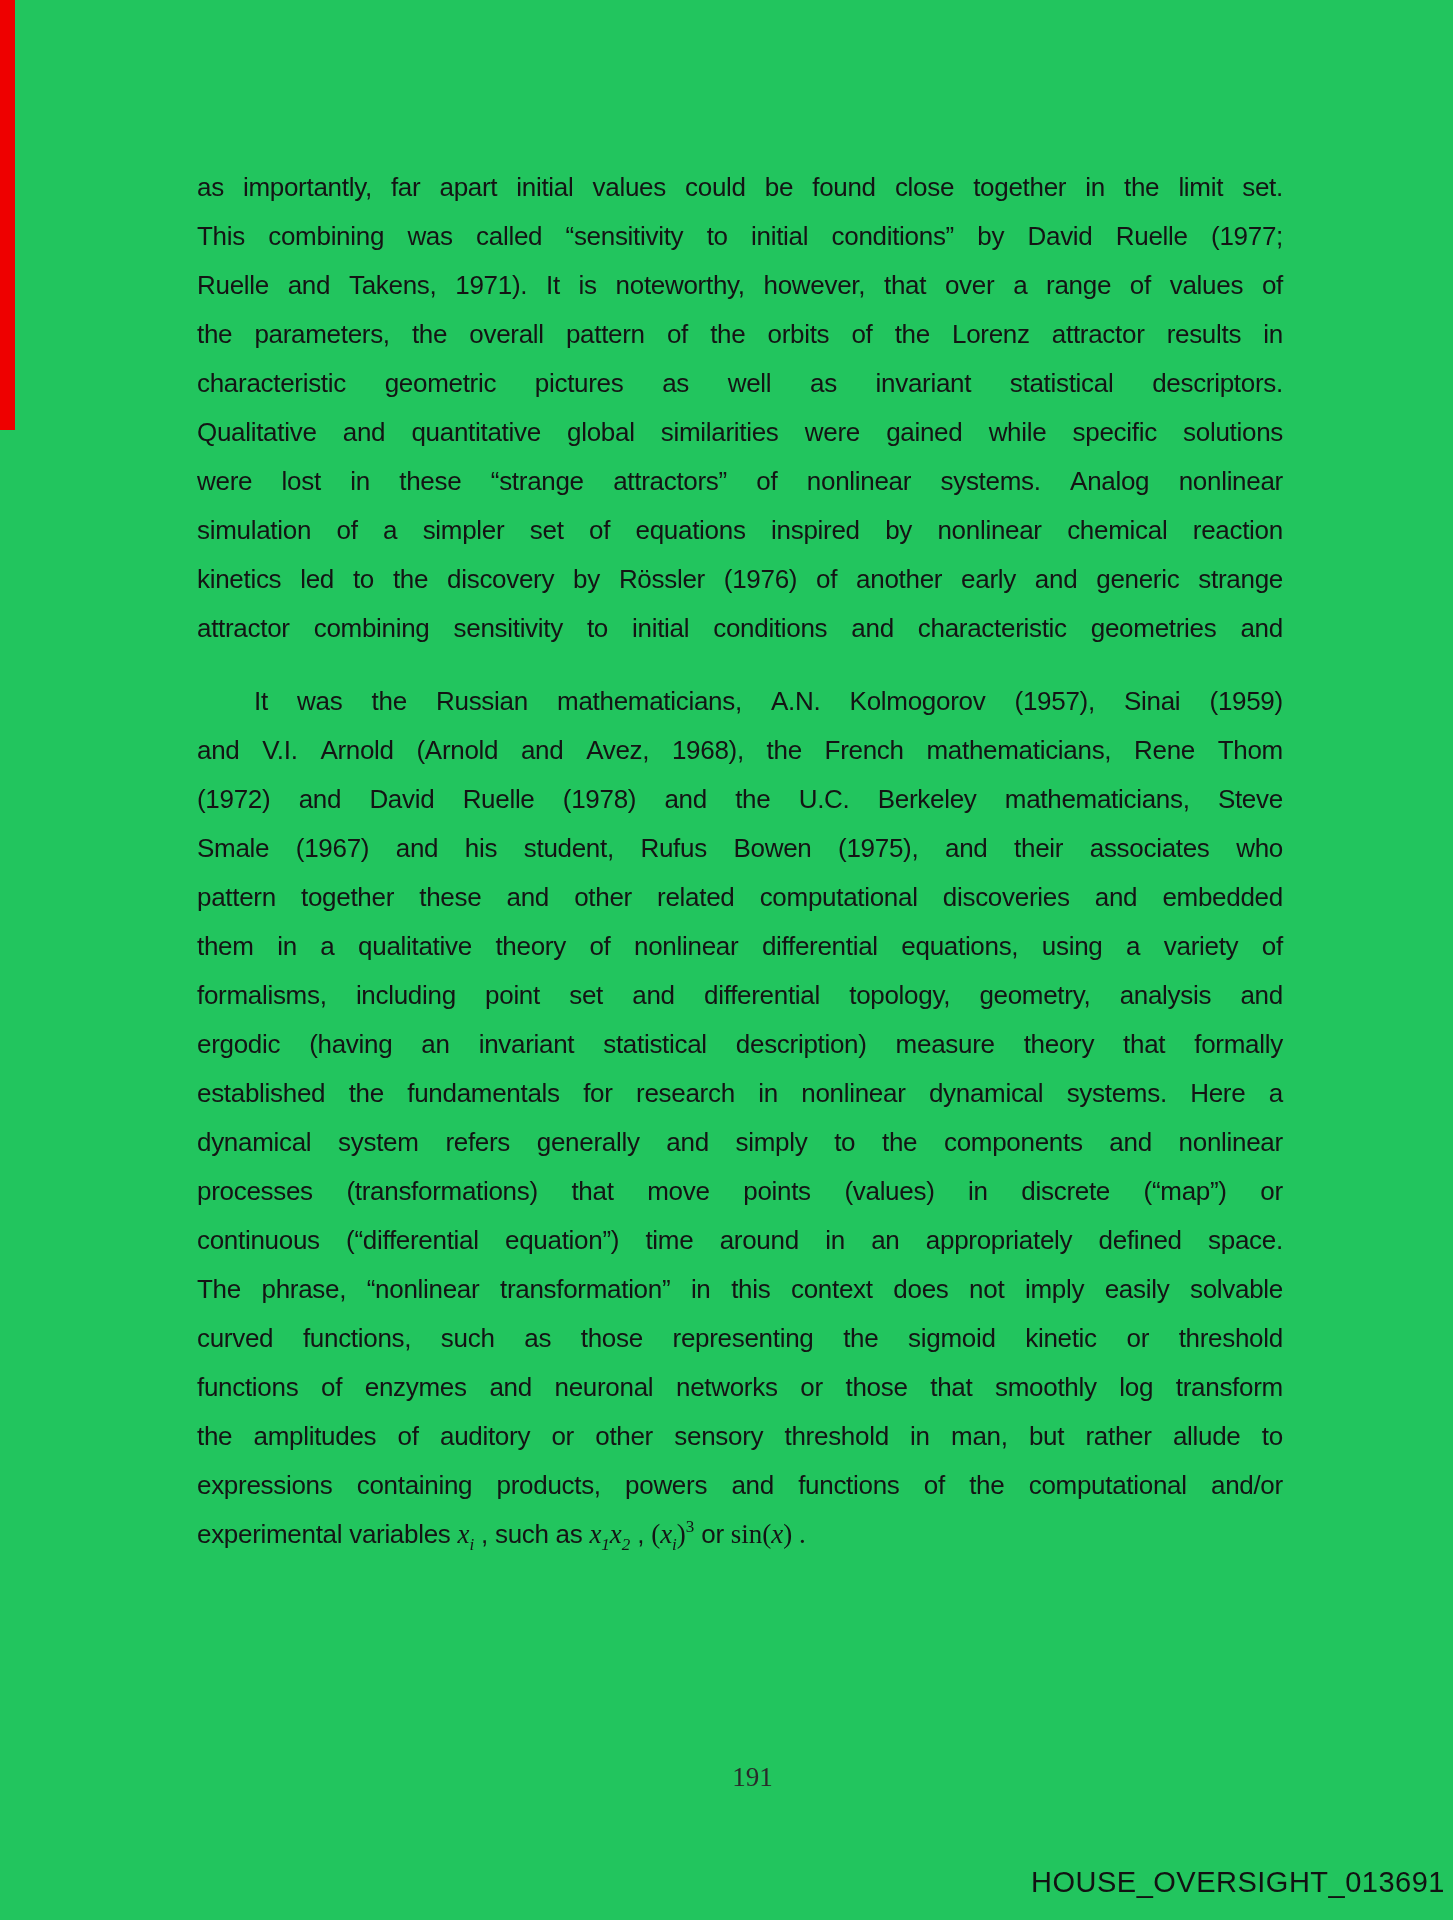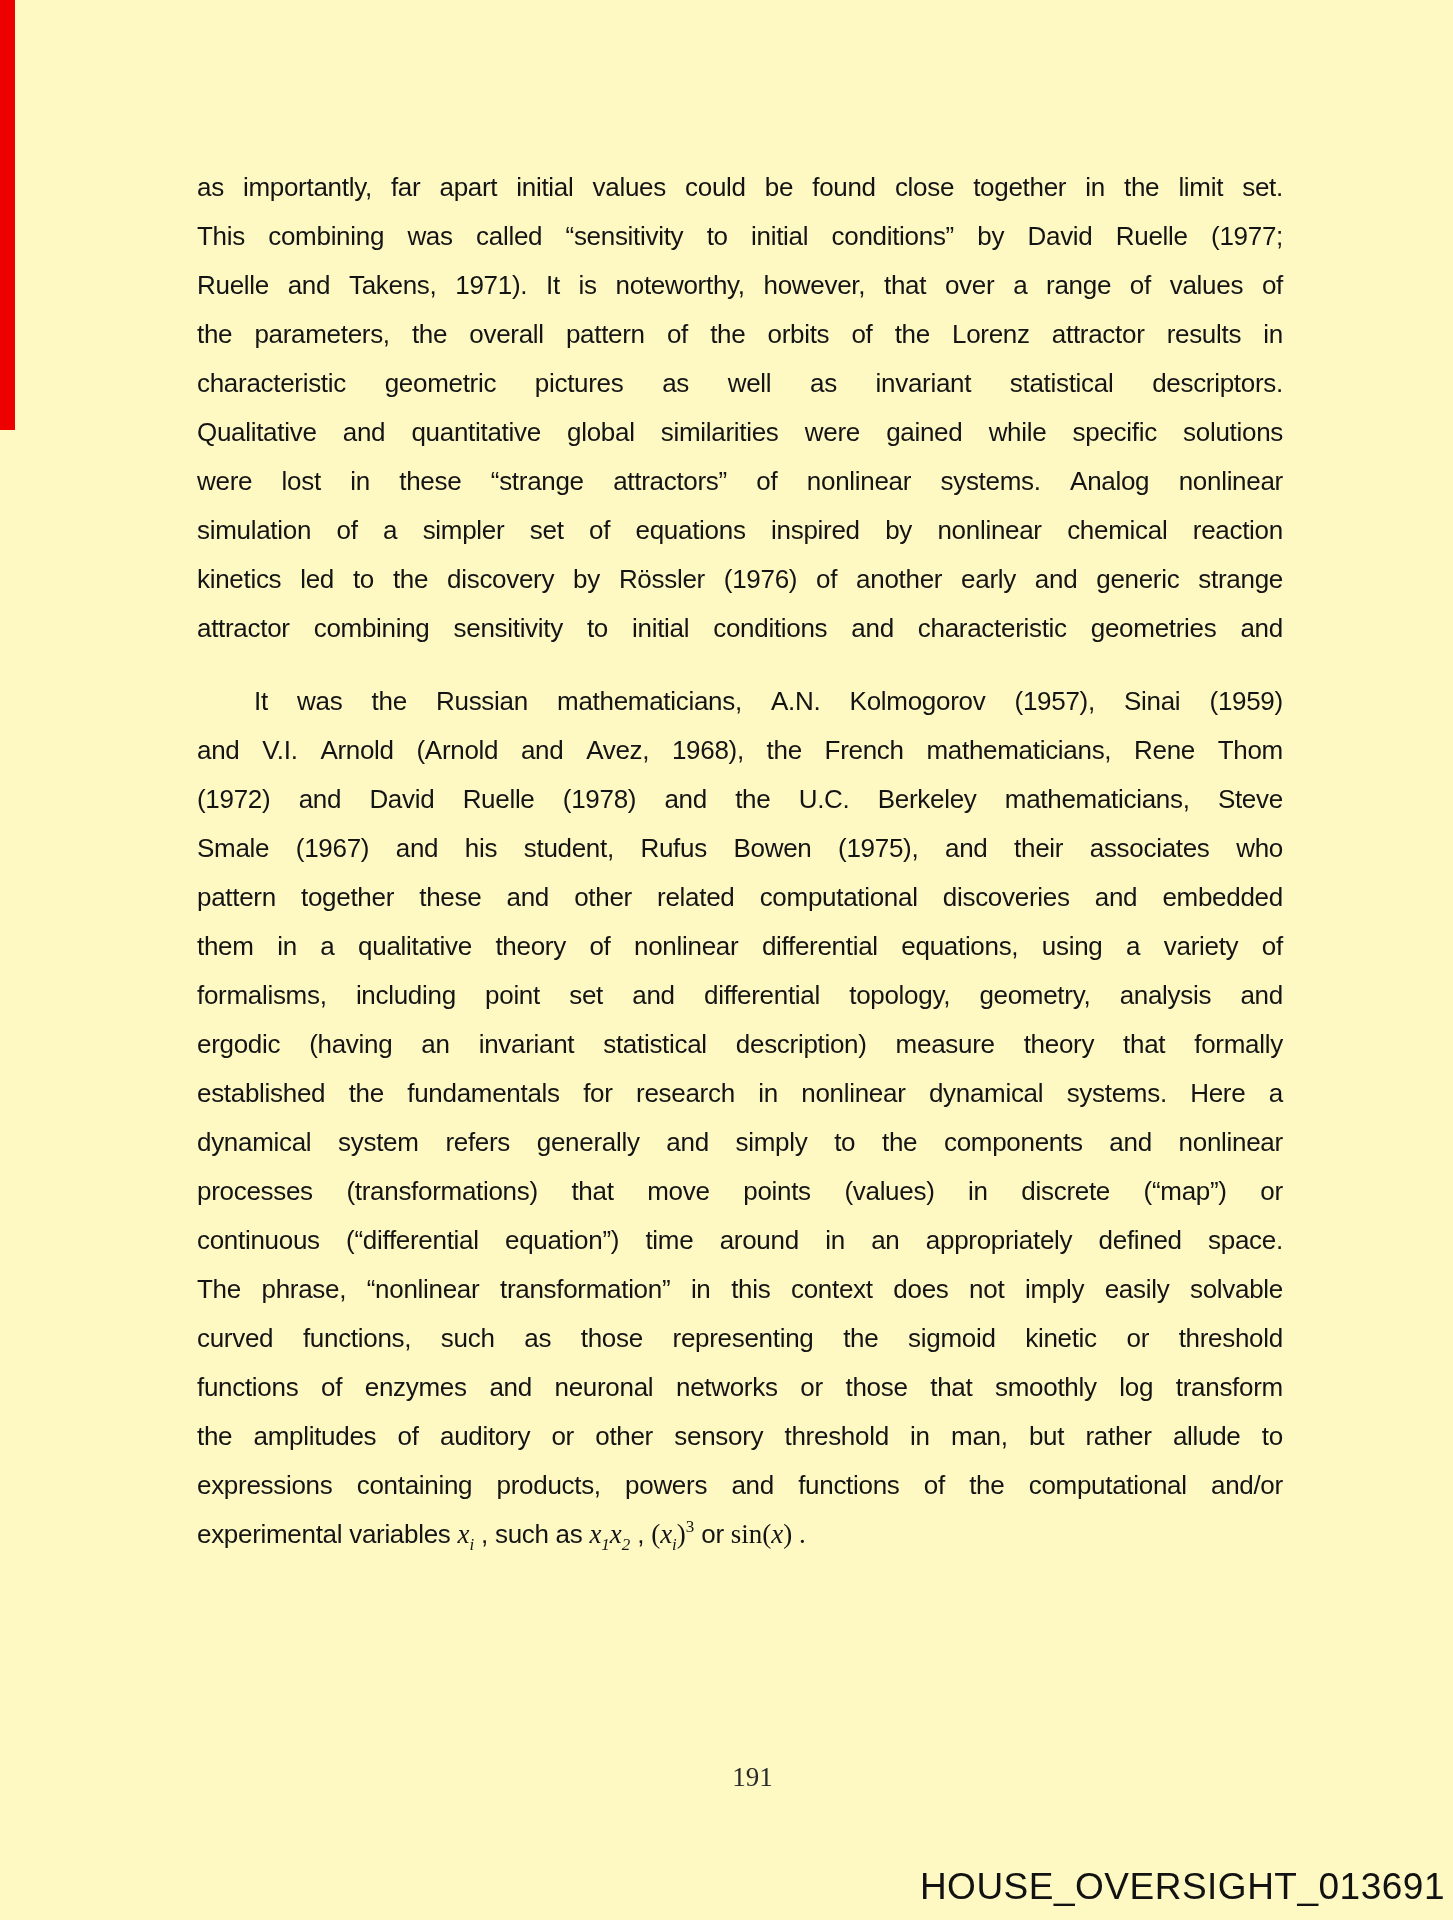--- a/index.html
+++ b/index.html
@@ -1,20 +1,20 @@
 <!DOCTYPE html>
 <html><head>
 <meta charset="utf-8">
 <style>
   html,body{margin:0;padding:0;background:#ffffff;}
   .page{
     position:relative;
     width:1453px;
     height:1920px;
-    background:#fef9c3;
+    background:#22c55e;
     font-family:"Liberation Sans",sans-serif;
     color:#141414;
     overflow:hidden;
   }
   .red-stripe{
     position:absolute;
     left:0;
     top:0;
     width:15px;
     height:430px;
@@ -57,21 +57,21 @@
     transform:translateX(26px);
     font-family:"Liberation Serif",serif;
     font-size:27px;
     color:#2a2a2a;
   }
   .bates{
     position:absolute;
     top:1866px;
     right:8px;
     font-family:"Liberation Sans",sans-serif;
-    font-size:37px;
+    font-size:29px;
     letter-spacing:0.5px;
     color:#121212;
   }
 </style>
 </head>
 <body>
 
 <div class="page">
   <div class="red-stripe" style="background: rgb(238, 0, 0);"></div>
 

